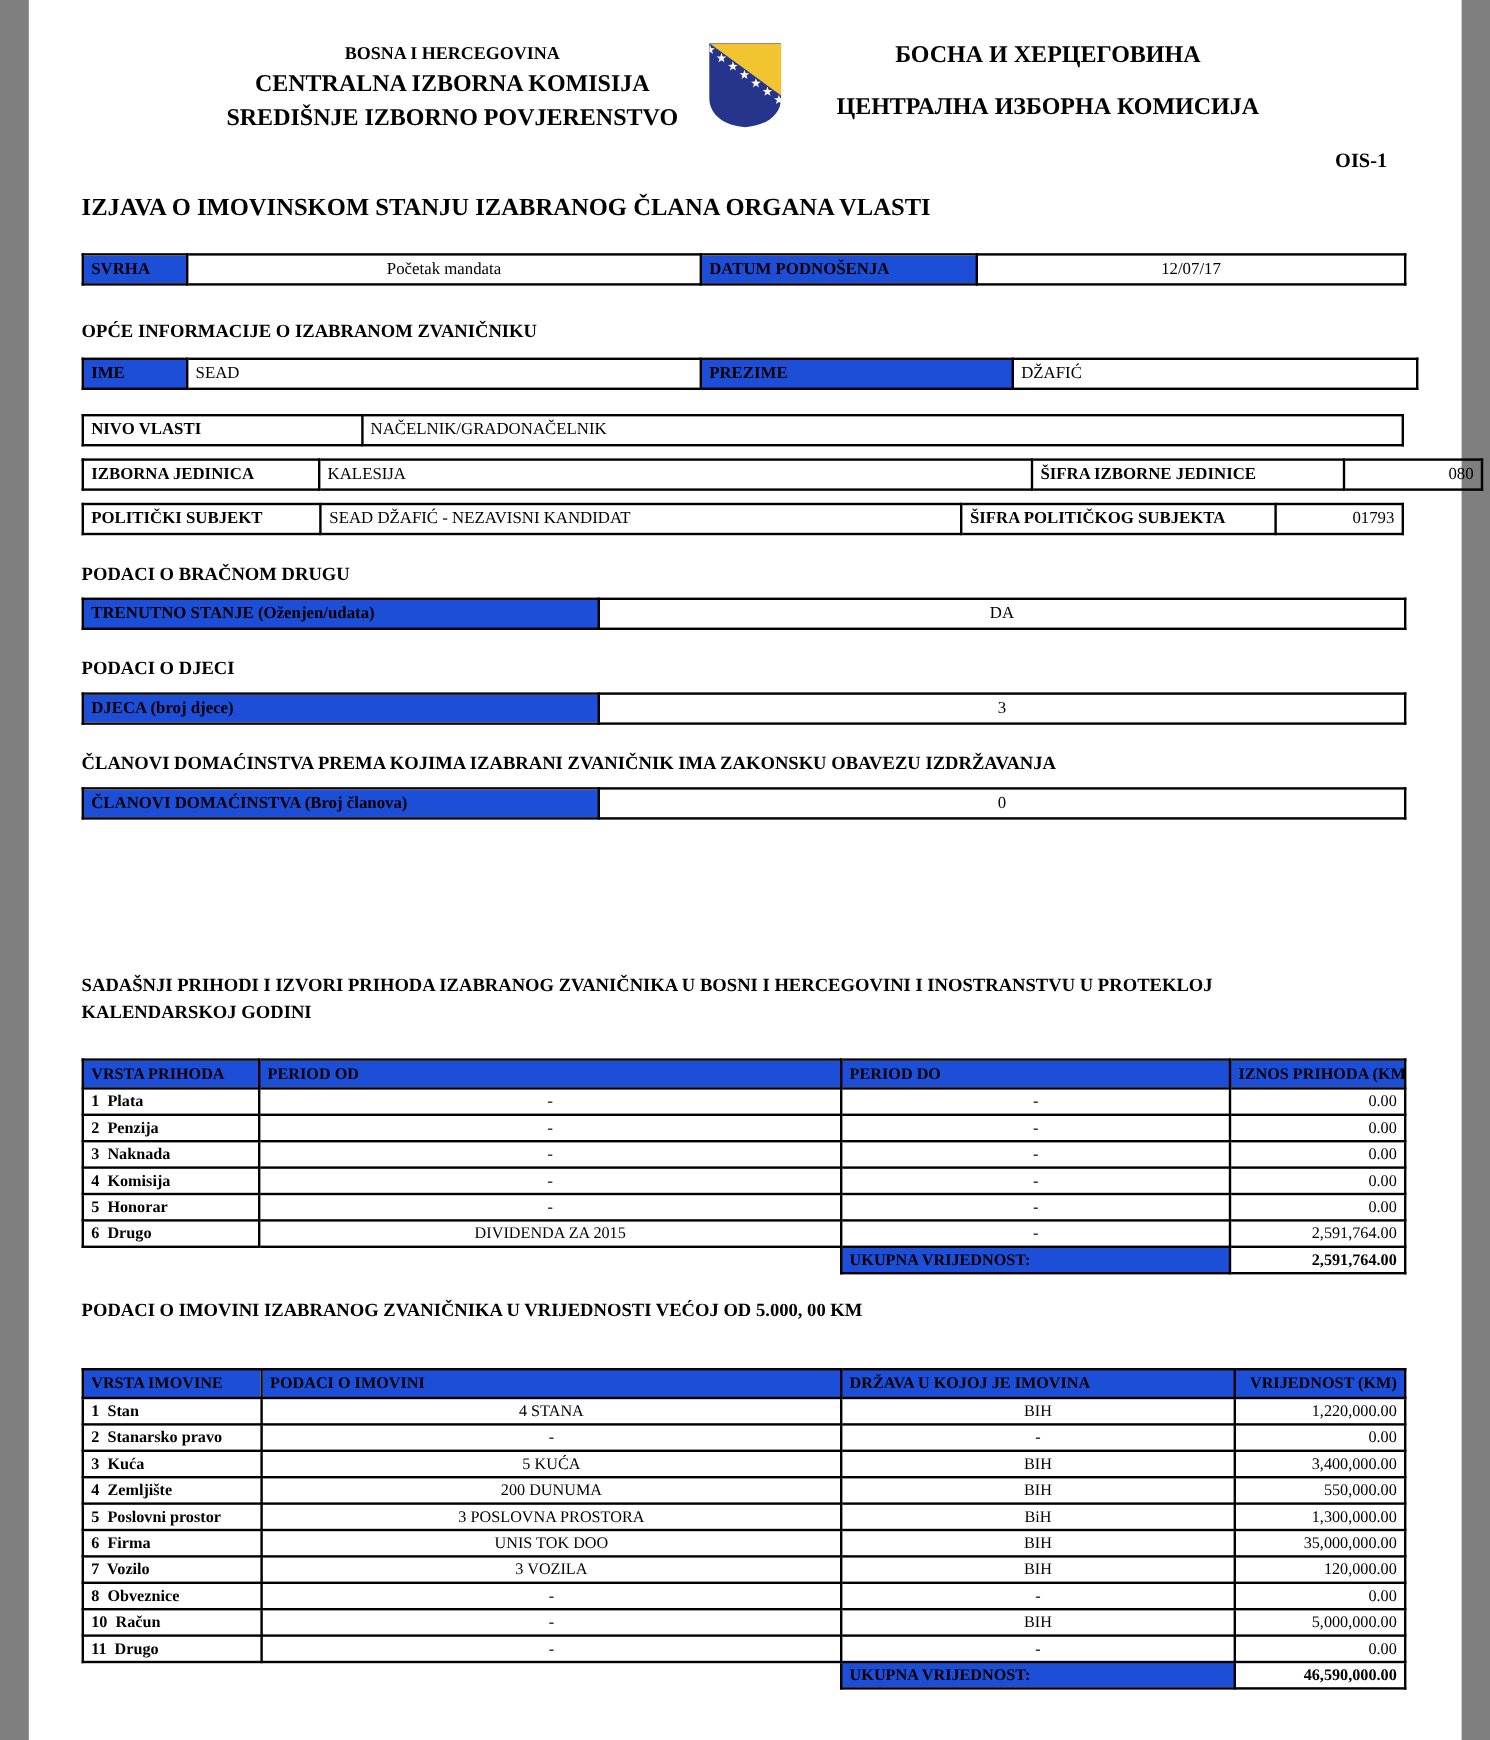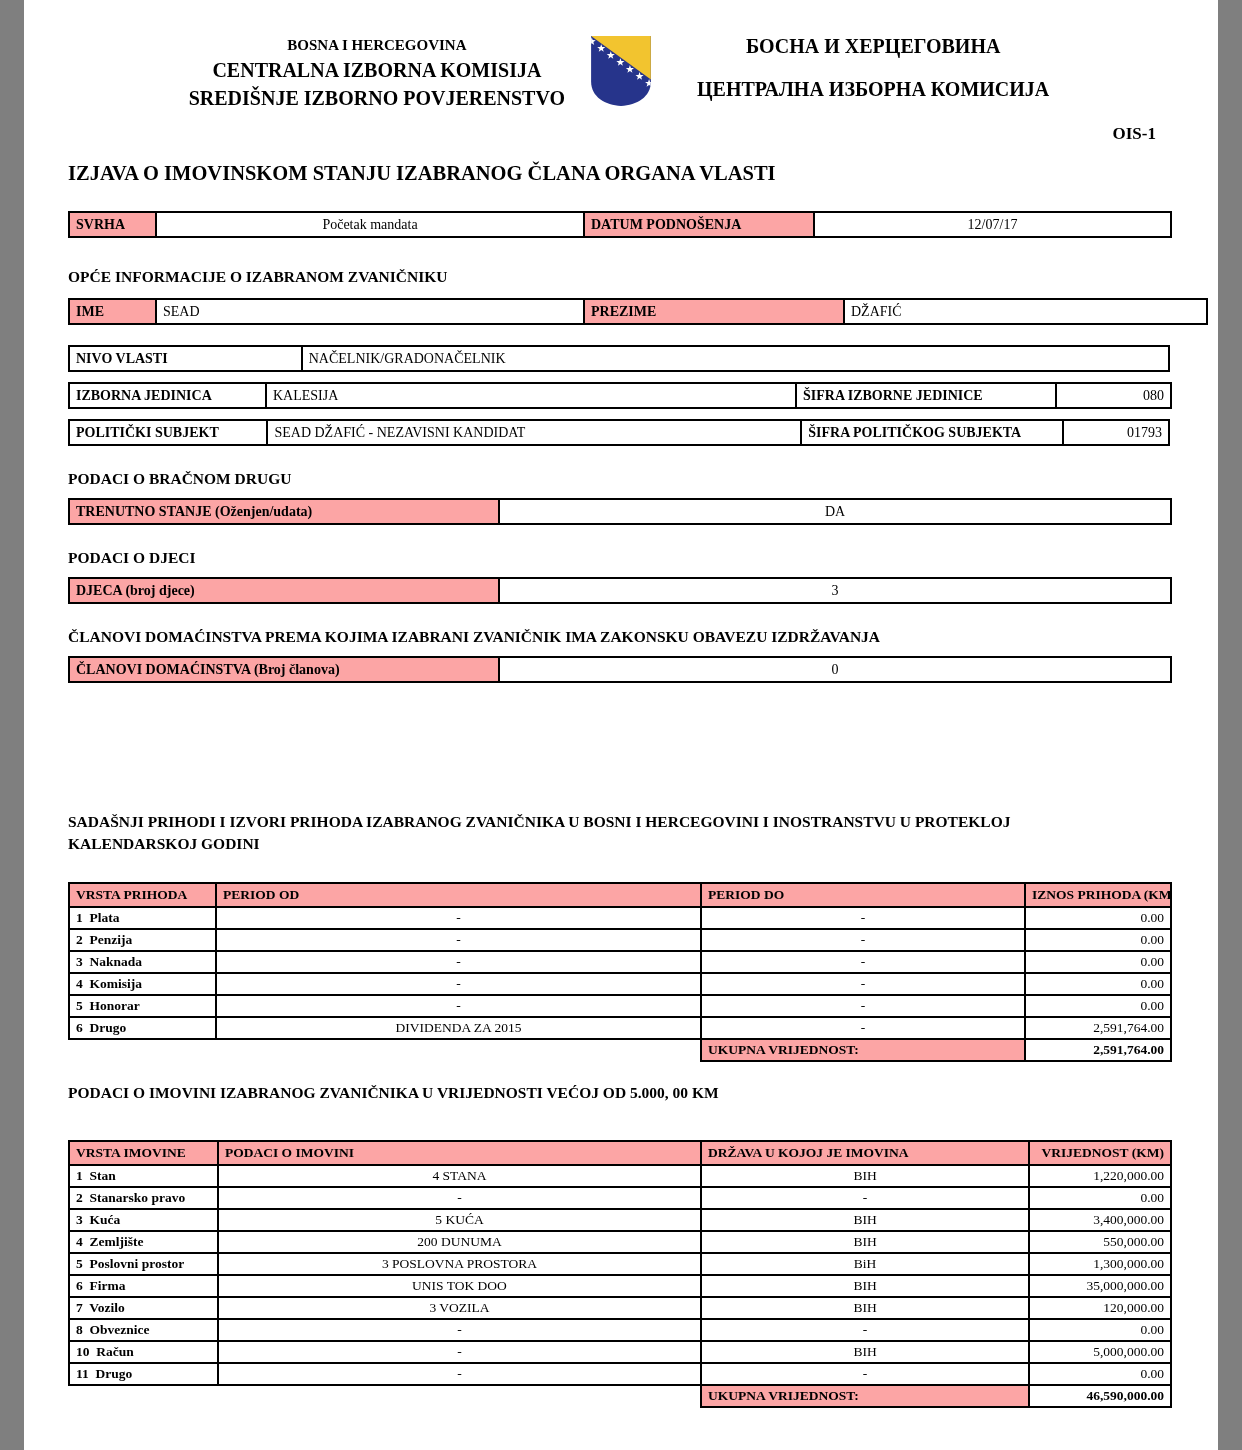--- a/index.html
+++ b/index.html
@@ -47,21 +47,21 @@
   table { border-collapse:collapse; table-layout:fixed; width:1102px; }
   td {
     border:2px solid #000;
     font-size:14px;
     padding:2px 6px;
     height:25px;
     overflow:hidden;
     white-space:nowrap;
     vertical-align:middle;
   }
-  .lbl { background:#fca5a5; font-weight:bold; }
+  .lbl { background:#1d4ed8; font-weight:bold; }
   .wlbl { font-weight:bold; }           
   .c-center { text-align:center; }
   .c-right  { text-align:right; }
   .sec-heading {
     font-size:15.5px;
     font-weight:bold;
     margin-top:24px;
   }
   .mt10 { margin-top:10px; }
   .mt12 { margin-top:12px; }
@@ -130,39 +130,39 @@
     </table>
 
   <h2 class="sec-heading" style="margin-top:30px">OPĆE INFORMACIJE O IZABRANOM ZVANIČNIKU</h2>
 
   <table class="mt12">
     <tbody>
         <tr>
       <td class="lbl" style="width:87px">IME</td>
       <td style="width:428px">SEAD</td>
       <td class="lbl" style="width:260px">PREZIME</td>
-      <td style="width:363px">DŽAFIĆ</td>
+      <td style="width:337px">DŽAFIĆ</td>
     </tr>
   </tbody>
     </table>
 
   <table class="mt20">
     <tbody>
         <tr>
       <td class="wlbl" style="width:197px">NIVO VLASTI</td>
       <td style="width:734px">NAČELNIK/GRADONAČELNIK</td>
     </tr>
   </tbody>
     </table>
 
   <table class="mt10">
     <tbody>
         <tr>
       <td class="wlbl" style="width:197px">IZBORNA JEDINICA</td>
-      <td style="width:530px">KALESIJA</td>
+      <td style="width:594px">KALESIJA</td>
       <td class="wlbl" style="width:260px">ŠIFRA IZBORNE JEDINICE</td>
       <td class="c-right" style="width:115px">080</td>
     </tr>
   </tbody>
     </table>
 
   <table class="mt10">
     <tbody>
         <tr>
       <td class="wlbl" style="width:197px">POLITIČKI SUBJEKT</td>

